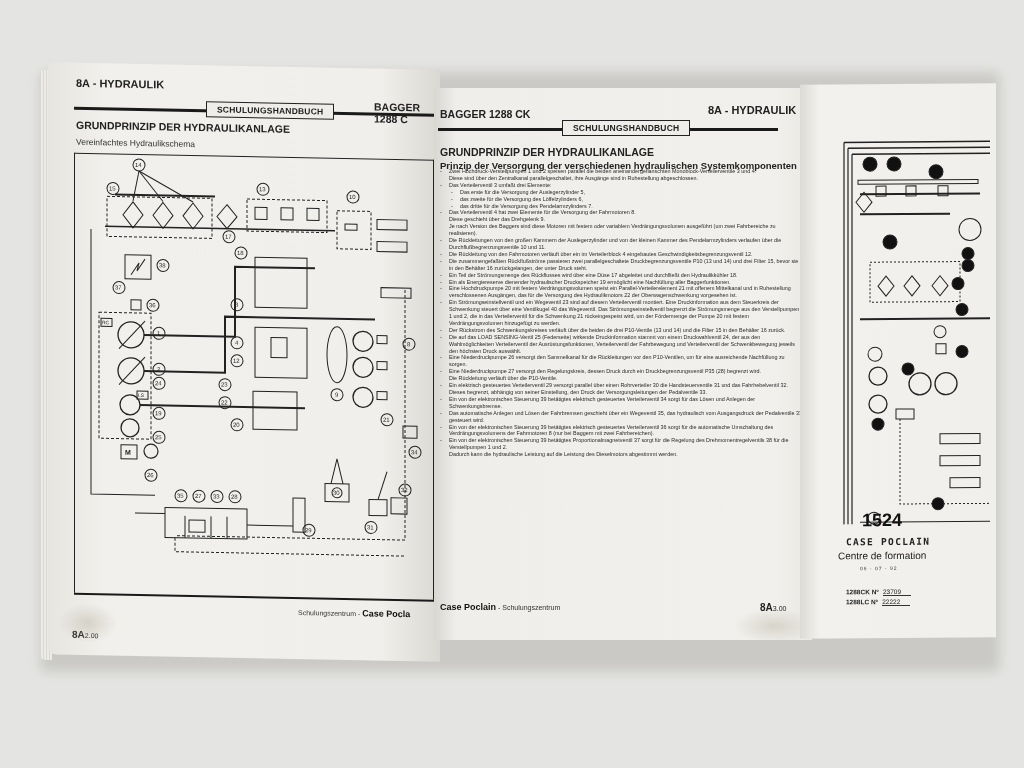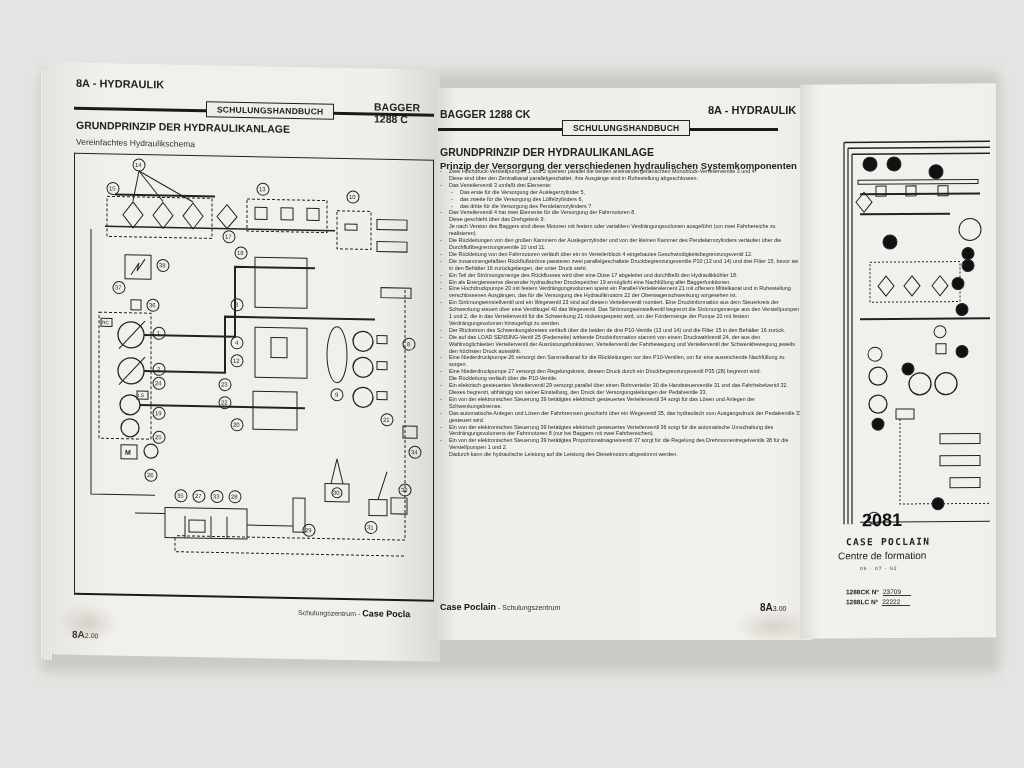--- a/index.html
+++ b/index.html
@@ -322,21 +322,21 @@
     <circle cx="38" cy="290" r="6" fill="#111"></circle>
     <rect x="56" y="275" width="18" height="10"></rect>
     <rect x="100" y="300" width="40" height="10"></rect>
       <rect x="100" y="322" width="40" height="10"></rect>
       <rect x="110" y="344" width="30" height="10"></rect>
     <path d="M60 285 V370 H150" stroke-dasharray="2 2"></path>
     <circle cx="98" cy="370" r="6" fill="#111"></circle>
     <circle cx="34" cy="384" r="6"></circle>
     <line x1="20" y1="388" x2="150" y2="388"></line>
   </svg>
-  <div class="fold-title">2081</div>
+  <div class="fold-title">1524</div>
   <div class="fold-brand">CASE POCLAIN</div>
   <div class="fold-sub">Centre de formation</div>
   <div class="fold-date">06 · 07 · 92</div>
   <div class="fold-serial" style="top:504px;">
     <span style="border:none;margin:0;padding:0;font-weight:bold;">1288CK N°</span><span>23709</span>
   </div>
   <div class="fold-serial" style="top:514px;">
     <span style="border:none;margin:0;padding:0;font-weight:bold;">1288LC N°</span><span>22222</span>
   </div>
 </div>

